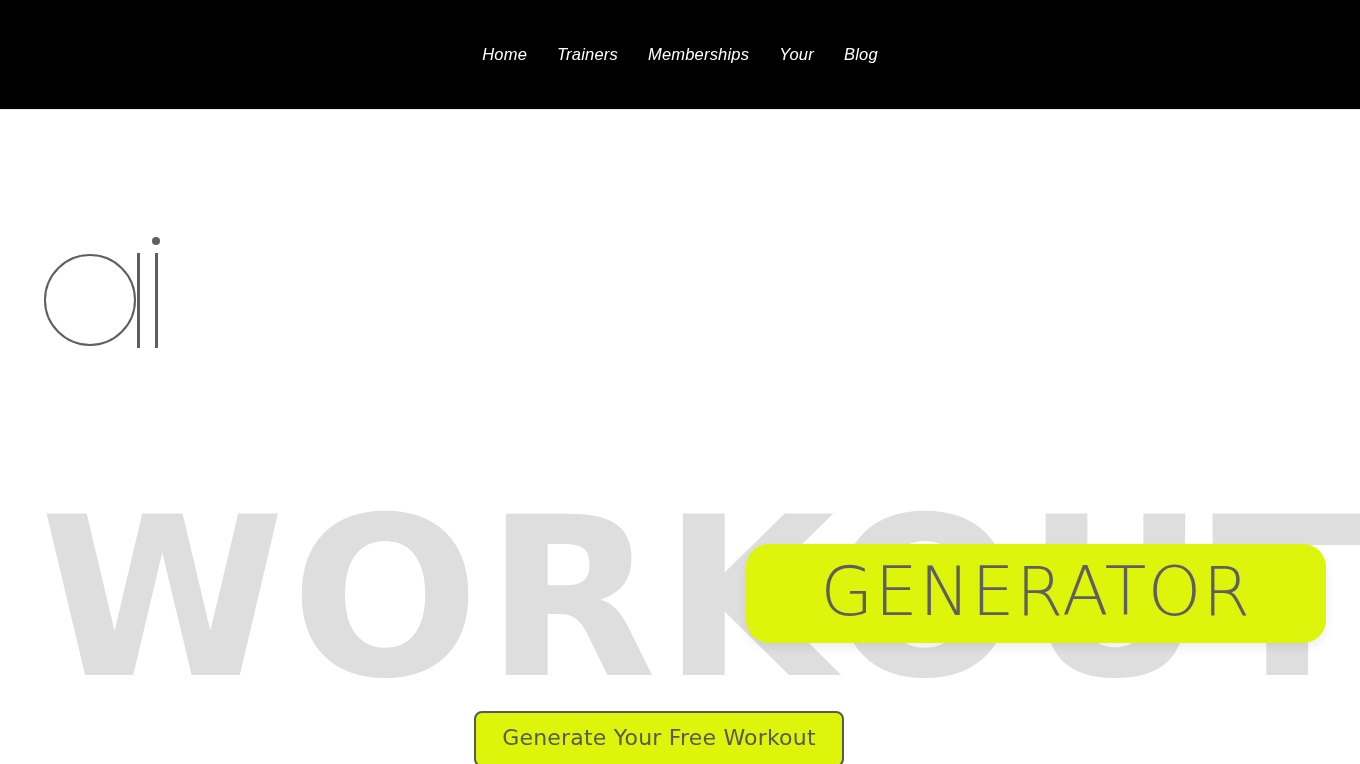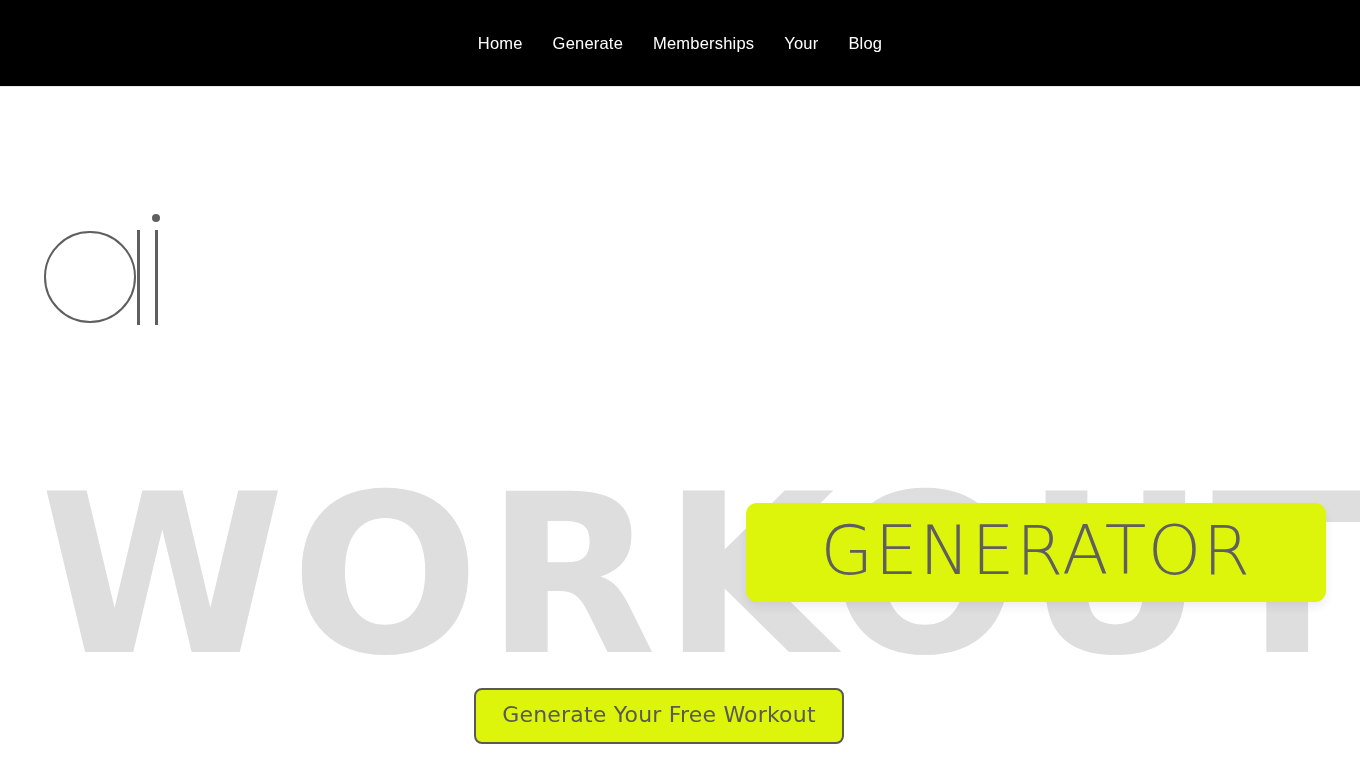--- a/index.html
+++ b/index.html
@@ -11,27 +11,28 @@
     height: 764px;
     background: #ffffff;
     font-family: "Liberation Sans", sans-serif;
     overflow: hidden;
     position: relative;
   }
 
   
   .navbar {
     width: 1360px;
-    height: 87px;
+    height: 110px;
     background: #000000;
     display: flex;
     align-items: center;
     justify-content: center;
     box-sizing: border-box;
     border-bottom: 1px solid #e8e8e8;
+    font-style: italic;
   }
   .nav-list {
     display: flex;
     align-items: center;
     gap: 26px;
   }
   .nav-item {
     color: #ffffff;
     font-size: 16.5px;
     font-weight: 500;
@@ -103,25 +104,25 @@
     color: #dedede;
     letter-spacing: 6px;
     white-space: nowrap;
     font-family: "DejaVu Sans", sans-serif;
     user-select: none;
   }
 
   .hero-pill {
     position: absolute;
     left: 746px;
-    top: 416px;
+    top: 434px;
     width: 580px;
     height: 99px;
     background: #dcf50a;
-    border-radius: 11px;
+    border-radius: 23px;
     box-shadow: 0 5px 10px rgba(0,0,0,0.07);
     display: flex;
     align-items: center;
     justify-content: center;
     box-sizing: border-box;
   }
   .hero-pill-text {
     font-size: 68px;
     line-height: 1;
     font-weight: 300;
@@ -155,21 +156,21 @@
     line-height: 1;
     margin-left: -42px;
   }
 </style>
 </head>
 <body>
 
 <nav class="navbar">
   <div class="nav-list">
     <a class="nav-item" href="#">Home</a>
-    <a class="nav-item" href="#">Generate</a>
+    <a class="nav-item" href="#">Trainers</a>
     <a class="nav-item" href="#">Memberships</a>
     <a class="nav-item" href="#">Your</a>
     <a class="nav-item" href="#">Blog</a>
   </div>
 </nav>
 
 <section class="hero">
 
   <div class="ai-mark" aria-label="ai">
     <span class="ai-a-bowl"></span>

